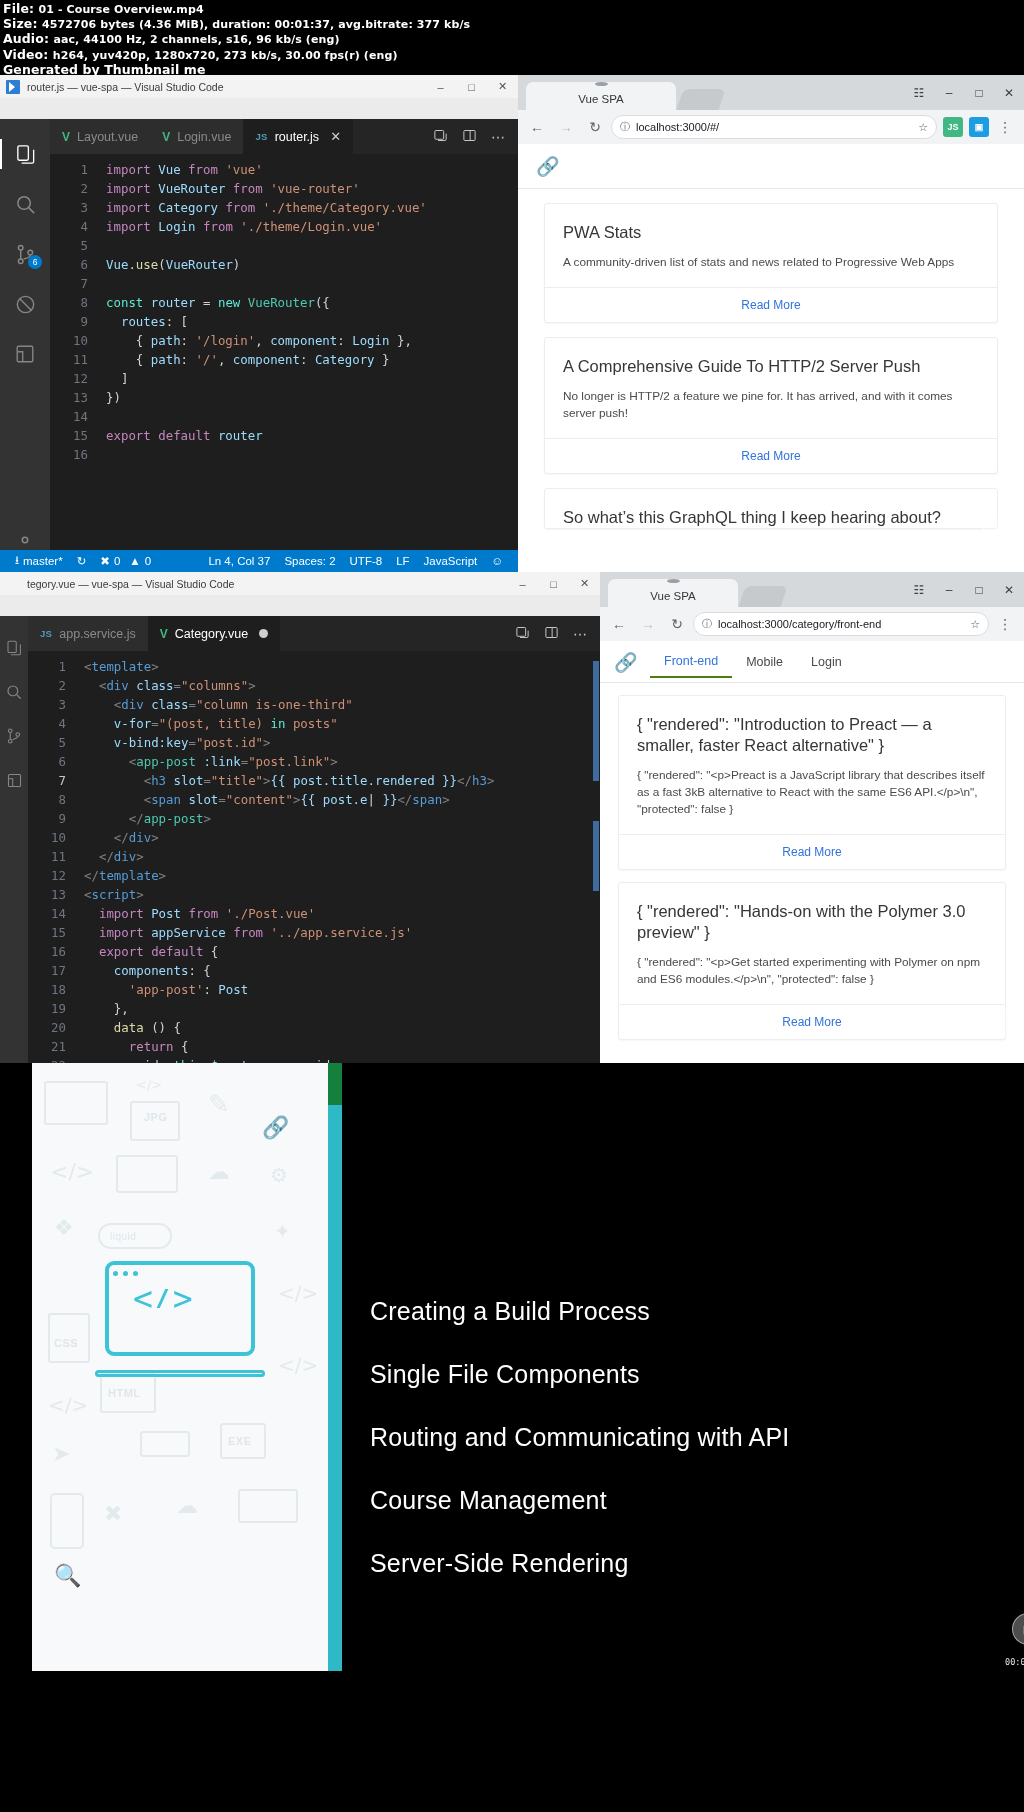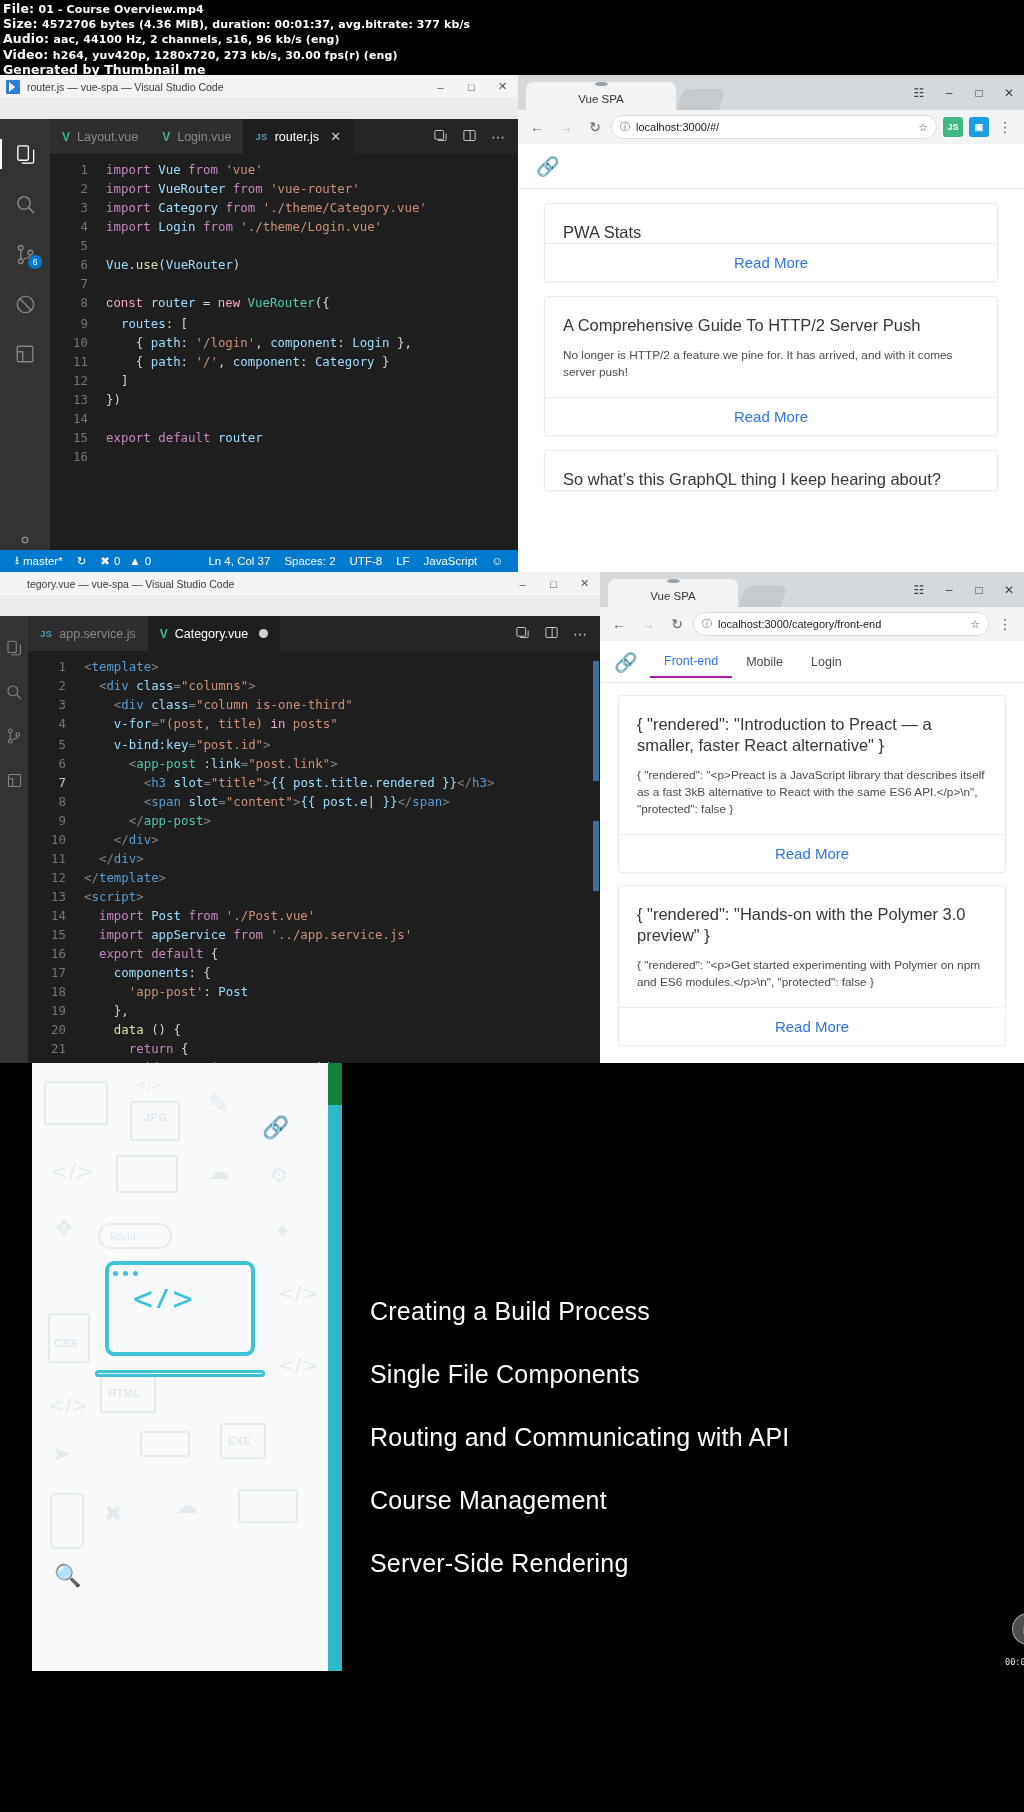--- a/index.html
+++ b/index.html
@@ -72,21 +72,21 @@
 
   
   .code{font-family:"DejaVu Sans Mono","Liberation Mono",monospace;
         font-size:12.4px;line-height:19px;color:#d4d4d4;background:#1e1e1e;
         padding-top:6px;white-space:pre;position:relative;overflow:hidden;}
   .ln{display:flex;}
   .ln .num{width:56px;text-align:right;padding-right:18px;color:#6e7681;flex:0 0 auto;}
   .ln .txt{flex:1 1 auto;}
   .cur-ln .num{color:#c6c6c6;}
   .g-kw{color:#c586c0;} .g-var{color:#9cdcfe;} .g-str{color:#ce9178;}
-  .g-fn{color:#dcdcaa;} .g-cls{color:#4ec9b0;} .g-blu{color:#f9a8d4;font-family:Liberation Mono, monospace;}
+  .g-fn{color:#dcdcaa;} .g-cls{color:#4ec9b0;} .g-blu{color:#5eead4;}
   .g-tag{color:#569cd6;} .g-attr{color:#9cdcfe;} .g-pun{color:#808080;}
   .g-cmp{color:#4ec9b0;} .g-w{color:#d4d4d4;}
 
   
   .statusbar{position:absolute;left:0;right:0;bottom:0;height:22px;background:#007acc;
              display:flex;align-items:center;color:#fff;font-size:11.5px;padding:0 8px;gap:0;}
   .sb{padding:0 7px;display:flex;align-items:center;gap:4px;white-space:nowrap;}
   .sb-right{margin-left:auto;display:flex;align-items:center;}
 
   
@@ -108,24 +108,24 @@
           display:flex;align-items:center;padding:0 8px;gap:6px;font-size:11px;color:#202124;overflow:hidden;}
   .urlbar .lock{color:#5f6368;font-size:10px;}
   .ext{width:20px;height:20px;border-radius:3px;display:flex;align-items:center;justify-content:center;
        font-size:9px;color:#fff;font-weight:bold;margin-left:3px;flex:0 0 auto;}
   .br-body{background:#fff;position:relative;overflow:hidden;}
   .br-hero{height:45px;border-bottom:1px solid #e8e8e8;display:flex;align-items:center;padding-left:18px;}
   .link-ico{width:22px;height:22px;color:#3298dc;font-size:19px;}
   .card{border:1px solid #ededed;background:#fff;margin:14px 26px;border-radius:3px;box-shadow:0 1px 2px rgba(0,0,0,.04);}
   .card h3{font-size:16.5px;font-weight:400;color:#363636;padding:18px 18px 0 18px;line-height:21px;}
   .card p{font-size:11.8px;color:#4a4a4a;padding:11px 18px 16px 18px;line-height:17px;}
-  .card .more{border-top:1px solid #ededed;text-align:center;color:#3273dc;font-size:15px;padding:10px 0;}
+  .card .more{border-top:1px solid #ededed;text-align:center;color:#3273dc;font-size:12px;padding:10px 0;}
   .tabsnav{display:flex;align-items:center;gap:0;border-bottom:1px solid #dbdbdb;padding:0 10px;height:32px;}
   .tabsnav .t{padding:0 14px;font-size:12.5px;color:#4a4a4a;height:32px;display:flex;align-items:center;}
-  .tabsnav .t.active{color:#3273dc;border-bottom:2px solid #a21caf;}
+  .tabsnav .t.active{color:#3273dc;border-bottom:2px solid #4d7c0f;}
   .vplay{position:absolute;right:10px;bottom:24px;width:32px;height:32px;border-radius:50%;
          background:rgba(255,255,255,.30);border:1px solid rgba(255,255,255,.5);
          display:flex;align-items:center;justify-content:center;color:#fff;font-size:11px;}
   .vtime{position:absolute;right:8px;bottom:2px;color:#fff;font-size:8.5px;
          font-family:"DejaVu Sans Mono",monospace;opacity:.9;}
 
   
   .slide{position:absolute;left:0;top:1063px;width:1024px;height:608px;background:#15803d;overflow:hidden;margin-left:32px;}
   .slide-left{position:absolute;left:0;top:0;width:296px;height:749px;background:#f7f9fa;overflow:hidden;}
   .slide-accent{position:absolute;left:296px;top:42px;width:14px;height:665px;background:#2fb8c6;}
@@ -303,20 +303,21 @@
       <div class="ext" style="background:#41b883;">JS</div>
       <div class="ext" style="background:#1b9de2;">▣</div>
       <div class="navico">⋮</div>
     </div>
     <div class="br-body" style="height:428px;">
       <div class="br-hero">
         <span class="link-ico">🔗</span>
       </div>
       <div class="card">
         <h3>PWA Stats</h3>
+        <p>A community-driven list of stats and news related to Progressive Web Apps</p>
         <div class="more">Read More</div>
       </div>
       <div class="card">
         <h3>A Comprehensive Guide To HTTP/2 Server Push</h3>
         <p>No longer is HTTP/2 a feature we pine for. It has arrived, and with it comes server push!</p>
         <div class="more">Read More</div>
       </div>
       <div class="card">
         <h3>So what’s this GraphQL thing I keep hearing about?</h3>
       </div>

